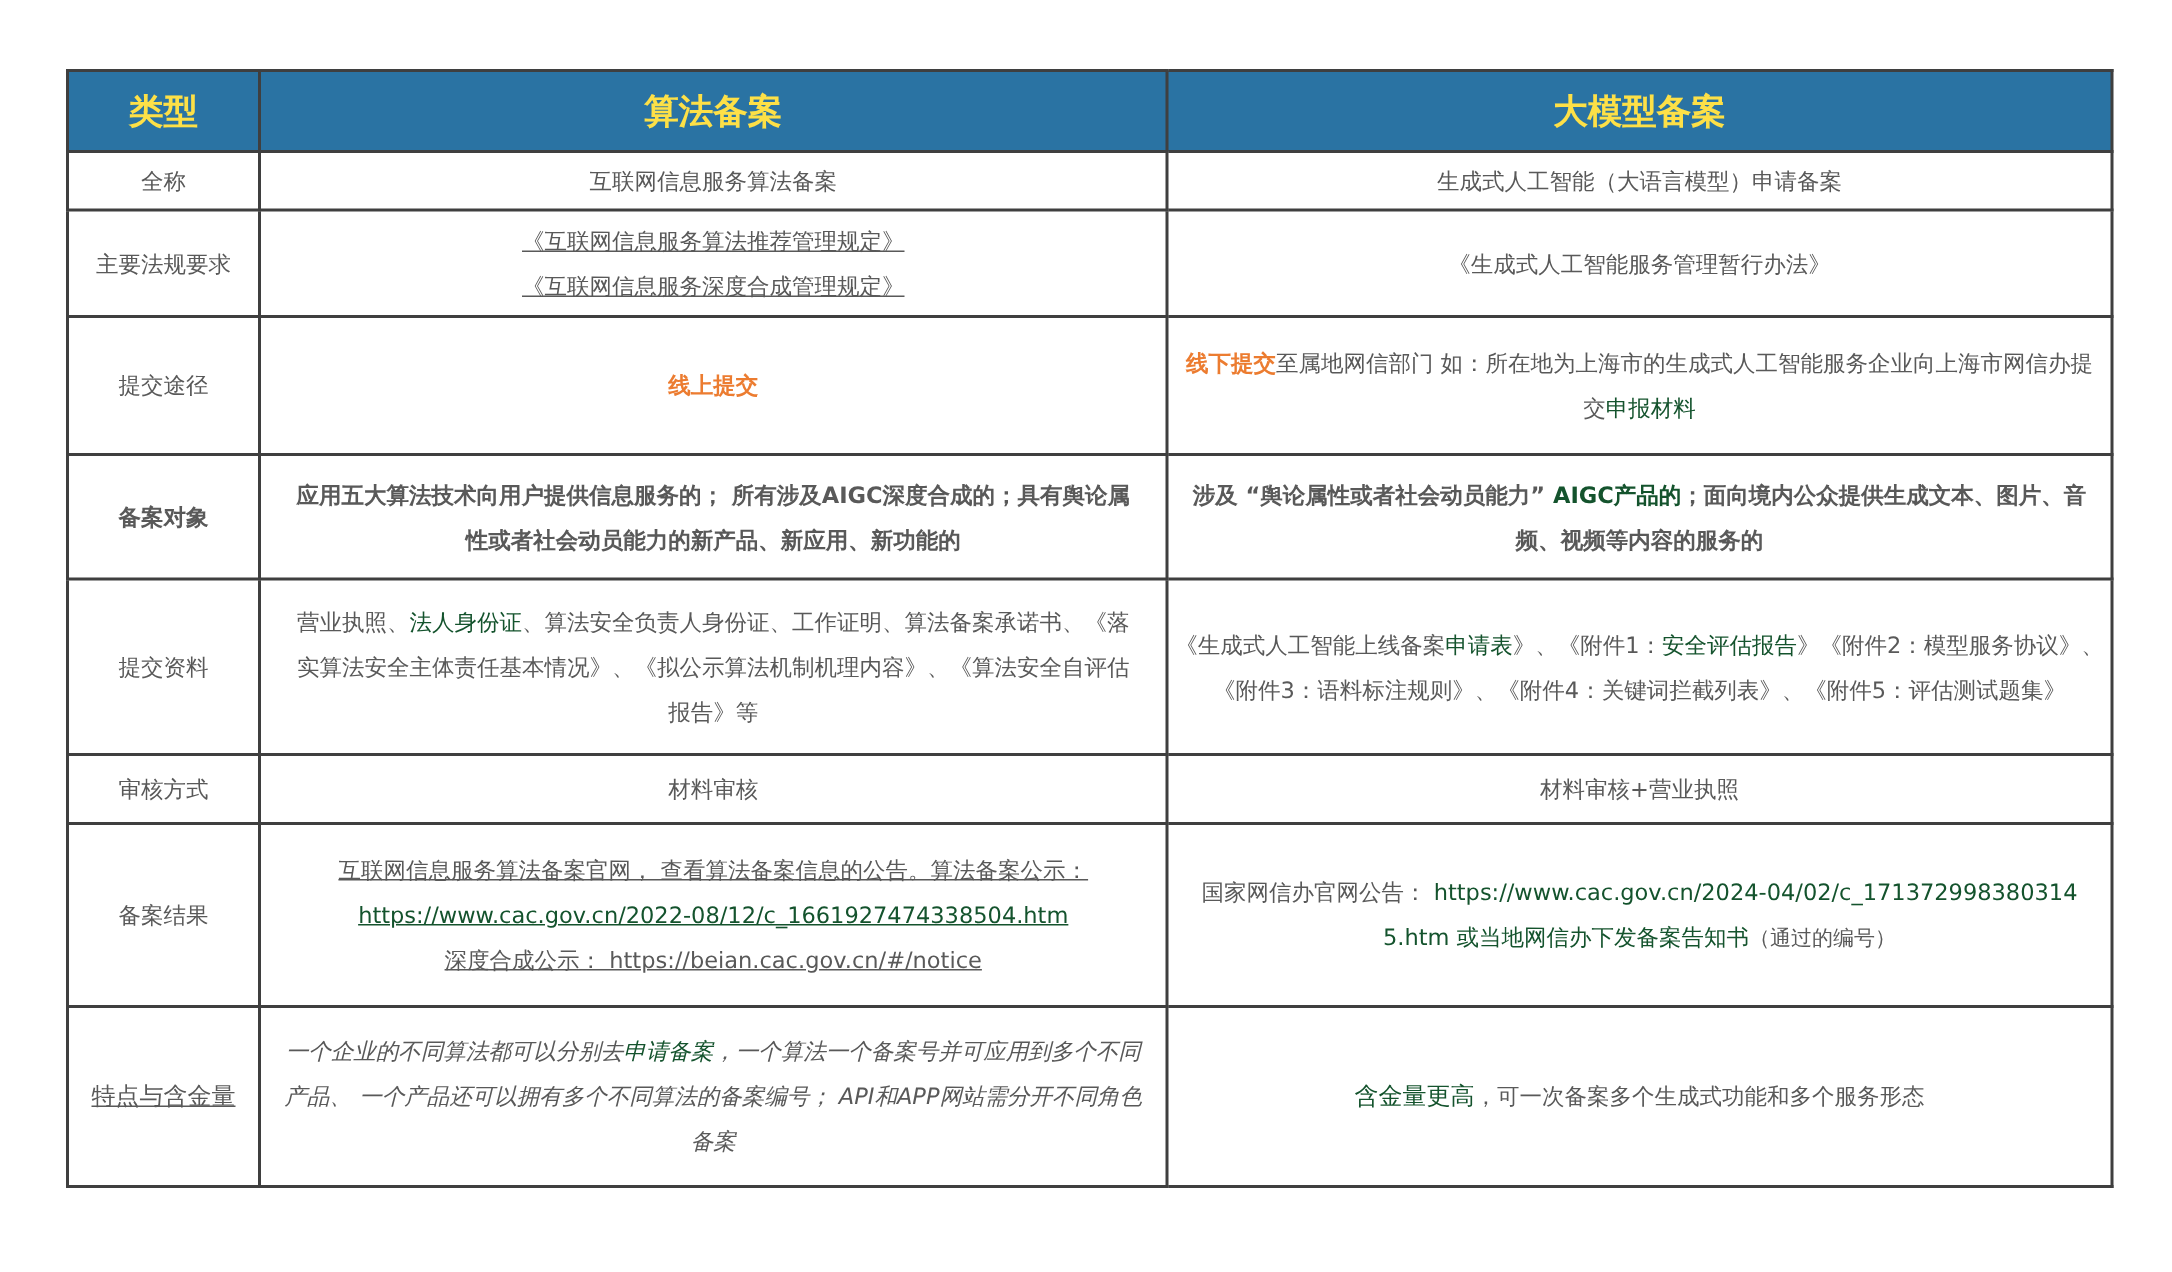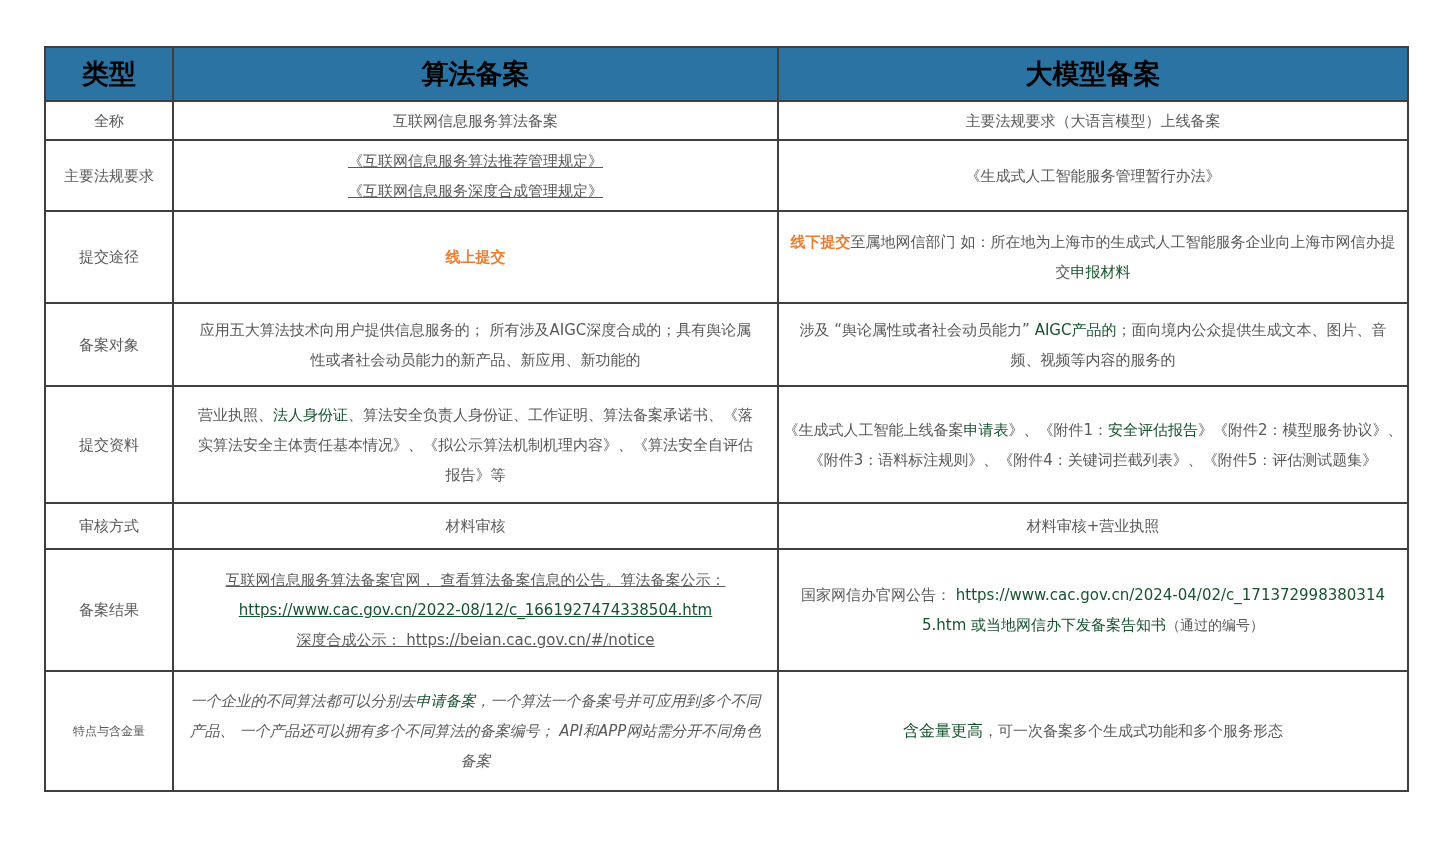--- a/index.html
+++ b/index.html
@@ -29,23 +29,23 @@
     col.c1 { width: 605px; }
     col.c2 { width: 630px; }
     th, td {
       border: 2px solid #3f3f3f;
       text-align: center;
       vertical-align: middle;
       padding: 0 6px;
     }
     thead th {
       background: #2a73a3;
-      color: #000000;
+      color: #fde047;
       font-weight: bold;
-      font-size: 27px;
+      font-size: 23px;
       height: 52px;
       padding: 0;
       font-family: Liberation Serif, serif;
     }
     tbody td {
       font-size: 15px;
       line-height: 30px;
       color: #595959;
     }
     tbody td.label {
@@ -72,21 +72,21 @@
         <th>类型</th>
         <th>算法备案</th>
         <th>大模型备案</th>
       </tr>
     </thead>
     <tbody>
 
       <tr style="height:39px;">
         <td class="label">全称</td>
         <td>互联网信息服务算法备案</td>
-        <td>主要法规要求（大语言模型）上线备案</td>
+        <td>生成式人工智能（大语言模型）申请备案</td>
       </tr>
 
       <tr style="height:71px;">
         <td class="label">主要法规要求</td>
         <td>
           <span class="line">《互联网信息服务算法推荐管理规定》</span>
           <span class="line">《互联网信息服务深度合成管理规定》</span>
         </td>
         <td>《生成式人工智能服务管理暂行办法》</td>
       </tr>
@@ -95,21 +95,21 @@
         <td class="label">提交途径</td>
         <td>
           <span class="orange">线上提交</span>
         </td>
         <td>
           <span class="orange">线下提交</span><span>至属地网信部门 如：所在地为上海市的生成式人工智能服务企业向上海市网信办提交</span><span class="dark">申报材料</span>
         </td>
       </tr>
 
 
-      <tr style="height:83px;">
+      <tr style="height:83px;font-weight:bold;">
         <td class="label">备案对象</td>
         <td style="padding:0 22px;">应用五大算法技术向用户提供信息服务的； 所有涉及AIGC深度合成的；具有舆论属性或者社会动员能力的新产品、新应用、新功能的</td>
         <td>
           <span>涉及 “舆论属性或者社会动员能力”</span><span class="dark"> AIGC产品的</span><span>；面向境内公众提供生成文本、图片、音频、视频等内容的服务的</span>
         </td>
       </tr>
 
       <tr style="height:117px;">
         <td class="label">提交资料</td>
         <td style="padding:0 20px;">
@@ -132,21 +132,21 @@
           <span class="line">互联网信息服务算法备案官网， 查看算法备案信息的公告。算法备案公示：</span>
           <span class="line dark">https://www.cac.gov.cn/2022-08/12/c_1661927474338504.htm</span>
           <span class="line">深度合成公示： https://beian.cac.gov.cn/#/notice</span>
         </td>
         <td style="padding:0 18px; word-break:break-all;">
           <span>国家网信办官网公告： </span><span class="dark">https://www.cac.gov.cn/2024-04/02/c_1713729983803145.htm</span><span class="dark"> 或当地网信办下发备案告知书</span><span class="small">（通过的编号）</span>
         </td>
       </tr>
 
       <tr style="height:120px;">
-        <td class="label dark" style="font-size:12px;">特点与含金量</td>
+        <td class="label dark" style="font-size:16px;text-decoration:underline;">特点与含金量</td>
         <td style="padding:12px 12px;font-style:italic;">
           <span>一个企业的不同算法都可以分别去</span><span class="dark">申请备案</span><span>，一个算法一个备案号并可应用到多个不同产品、 一个产品还可以拥有多个不同算法的备案编号； API和APP网站需分开不同角色备案</span>
         </td>
         <td>
           <span class="dark" style="font-size:16px;">含金量更高</span><span>，可一次备案多个生成式功能和多个服务形态</span>
         </td>
       </tr>
     </tbody>
   </table>
 </div>

